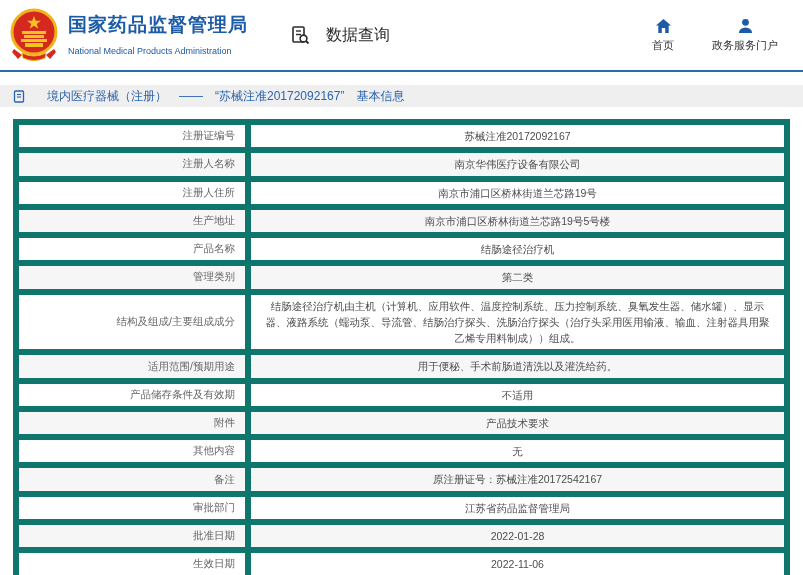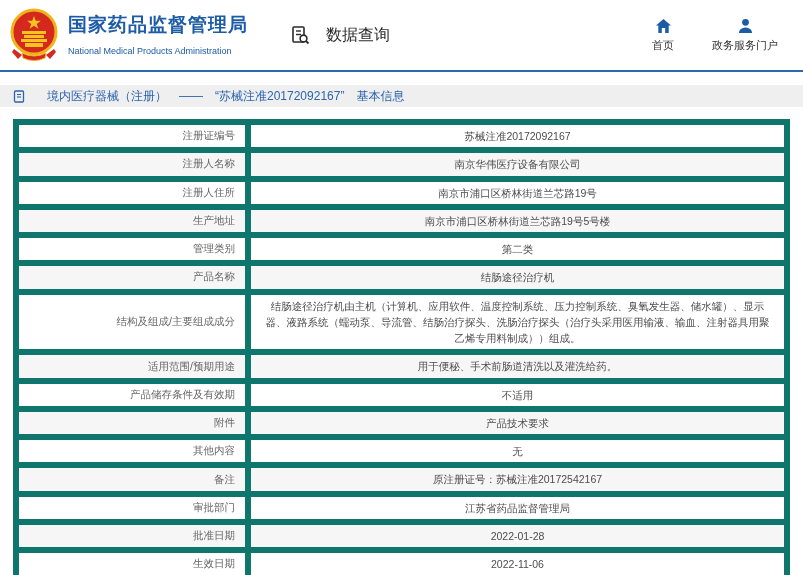--- a/index.html
+++ b/index.html
@@ -102,26 +102,26 @@
         </tr>
         <tr>
           <td class="label-cell">注册人住所</td>
           <td class="value-cell">南京市浦口区桥林街道兰芯路19号</td>
         </tr>
         <tr>
           <td class="label-cell">生产地址</td>
           <td class="value-cell">南京市浦口区桥林街道兰芯路19号5号楼</td>
         </tr>
         <tr>
+          <td class="label-cell">产品名称</td>
+          <td class="value-cell">结肠途径治疗机</td>
+        </tr>
+        <tr>
           <td class="label-cell">管理类别</td>
           <td class="value-cell">第二类</td>
-        </tr>
-        <tr>
-          <td class="label-cell">产品名称</td>
-          <td class="value-cell">结肠途径治疗机</td>
         </tr>
         <tr>
           <td class="label-cell">结构及组成/主要组成成分</td>
           <td class="value-cell">结肠途径治疗机由主机（计算机、应用软件、温度控制系统、压力控制系统、臭氧发生器、储水罐）、显示器、液路系统（蠕动泵、导流管、结肠治疗探头、洗肠治疗探头（治疗头采用医用输液、输血、注射器具用聚乙烯专用料制成））组成。</td>
         </tr>
         <tr>
           <td class="label-cell">适用范围/预期用途</td>
           <td class="value-cell">用于便秘、手术前肠道清洗以及灌洗给药。</td>
         </tr>
         <tr>

